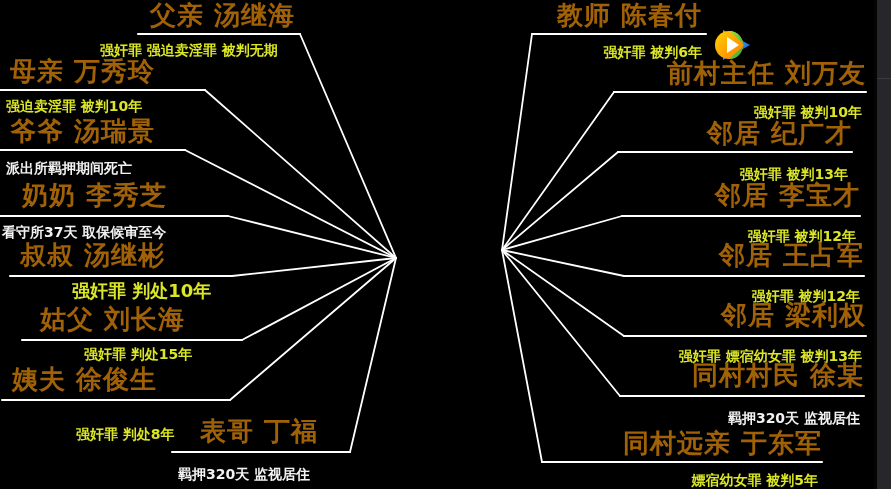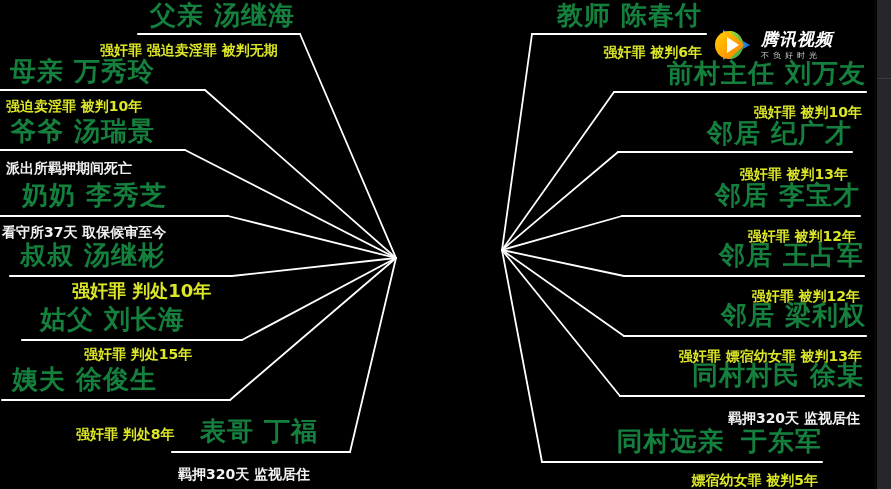--- a/index.html
+++ b/index.html
@@ -16,21 +16,21 @@
   .edge-strip-inner{position:absolute;right:14px;top:0;width:3px;height:489px;background:#050505;}
   .strip-seam{position:absolute;right:0;top:78px;width:14px;height:1px;background:#3a3a40;}
 
   
   #lines{position:absolute;left:0;top:0;width:891px;height:489px;}
 
   
   .node{position:absolute;white-space:nowrap;}
   .node .name{
     font-weight:bold;
-    color:#15803d;
+    color:#a16207;
     letter-spacing:1px;
     text-shadow:0 0 2px rgba(0,0,0,.9),1px 1px 0 #000,-1px 1px 0 #000;
     line-height:1.05;
   }
   .node .desc{
     font-weight:bold;
     line-height:1.05;
     text-shadow:0 0 2px rgba(0,0,0,.9),1px 1px 0 #000,-1px 1px 0 #000;
   }
   .desc.y{color:#dbe626;}
@@ -154,21 +154,21 @@
       <div class="node desc rgt" style="left: 751.641px; top: 286px;"><span class="desc y" style="font-size: 14px;">强奸罪 被判12年</span></div>
       <div class="node rgt" style="left: auto; top: 302px; right: 25px;">
         <div class="name" style="font-size: 26px;">邻居 梁利权</div>
       </div>
       <div class="node desc rgt" style="left: 678.766px; top: 346px;"><span class="desc y" style="font-size: 14px;">强奸罪 嫖宿幼女罪 被判13年</span></div>
       <div class="node rgt" style="left: auto; top: 362px; right: 27px;">
         <div class="name" style="font-size: 26px;">同村村民 徐某</div>
       </div>
       <div class="node desc rgt" style="left: 727.891px; top: 408px;"><span class="desc w" style="font-size: 14px;">羁押320天 监视居住</span></div>
       <div class="node rgt" style="left: auto; top: 430px; right: 69px;">
-        <div class="name" style="font-size: 26px; font-family: Liberation Mono, monospace;">同村远亲 于东军</div>
+        <div class="name" style="font-size: 26px;">同村远亲 于东军</div>
       </div>
       <div class="node desc rgt" style="left: 691.375px; top: 470px;"><span class="desc y" style="font-size: 14px;">嫖宿幼女罪 被判5年</span></div>
     </div>
 
 
   <div id="watermark">
     <div id="wm-logo">
       <svg width="40" height="40" viewBox="0 0 40 40">
         <defs>
           <linearGradient id="g1" x1="0" y1="0" x2="1" y2="1">
@@ -183,23 +183,19 @@
             <stop offset="0" stop-color="#a6e23b"></stop>
               <stop offset="1" stop-color="#16a34a"></stop>
           </linearGradient>
         </defs>
         <path d="M9 5 L36 20 L9 35 Z" fill="url(#g1)"></path>
         <circle cx="15" cy="20" r="14" fill="url(#g2)"></circle>
         <path d="M15 6 A14 14 0 0 1 15 34 L31 20 Z" fill="url(#g3)"></path>
         <path d="M13 12 L25 20 L13 28 Z" fill="#ffffff"></path>
       </svg>
     </div>
-    <div id="wm-text">
-      <span id="wm-title">腾讯视频</span>
-      <span id="wm-sub">不负好时光</span>
-    </div>
   </div>
 
   <div class="edge-strip-inner"></div>
   <div class="edge-strip right">
     <div class="strip-seam"></div>
   </div>
 </div>
 
 </body></html>

